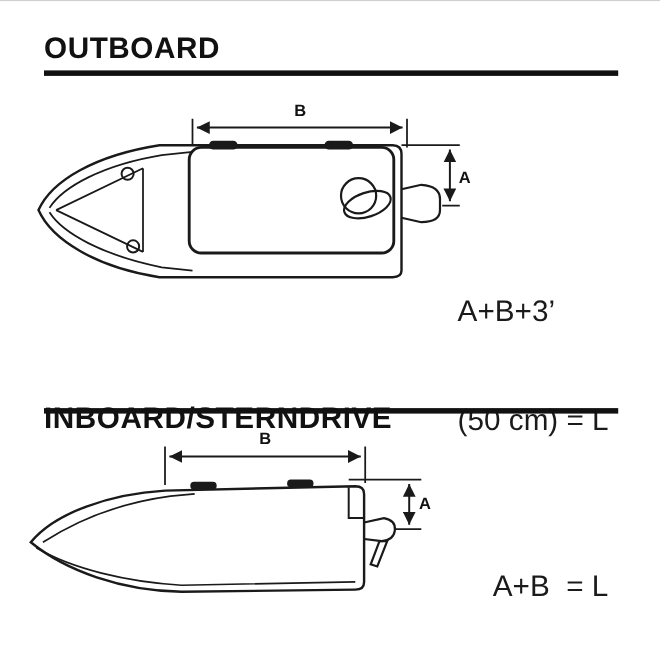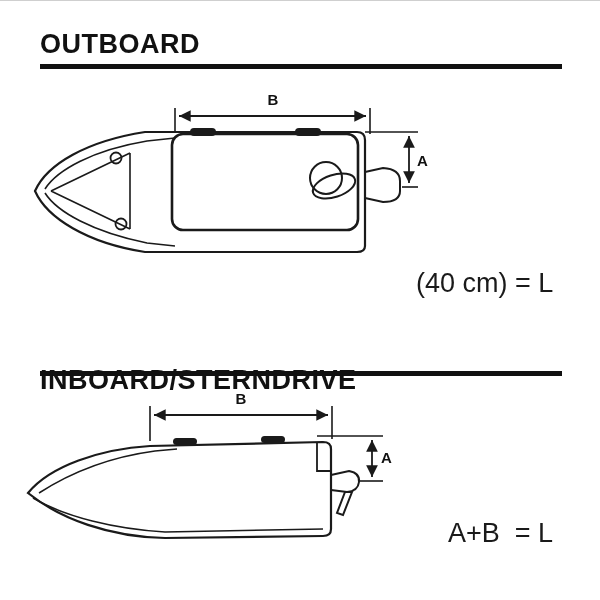--- a/index.html
+++ b/index.html
@@ -86,21 +86,22 @@
     <line class="ink" stroke-width="1.8" x1="164" y1="30" x2="351" y2="30" marker-start="url(#arrO)" marker-end="url(#arrO)"></line>
     <text class="dim-text" x="258" y="19" text-anchor="middle">B</text>
 
     <line class="ink" stroke-width="1.6" x1="350" y1="46" x2="403" y2="46"></line>
     <line class="ink" stroke-width="1.6" x1="387" y1="101" x2="403" y2="101"></line>
     <line class="ink" stroke-width="1.8" x1="394" y1="50" x2="394" y2="97" marker-start="url(#arrO)" marker-end="url(#arrO)"></line>
     <text class="dim-text" x="402" y="80" text-anchor="start">A</text>
   </svg>
 
   <div class="formula" style="left:416px;top:200px;">
-    <div>(40 cm) = L</div>
+    <div>A+B+3’</div>
+    <div>(50 cm) = L</div>
   </div>
 
   <div class="section-title" style="top:335px;margin-top:29px;">INBOARD/STERNDRIVE</div>
   <div class="rule" style="top:370px;"></div>
 
   <svg class="drawing" style="left:15px;top:390px;" width="460" height="175" viewBox="0 0 460 175">
     <defs>
       <marker id="arrI" viewBox="0 0 10 10" refX="10" refY="5" markerWidth="6.5" markerHeight="6.5" orient="auto-start-reverse">
         <path d="M0,0 L10,5 L0,10 Z" fill="#1a1a1a"></path>
       </marker>

